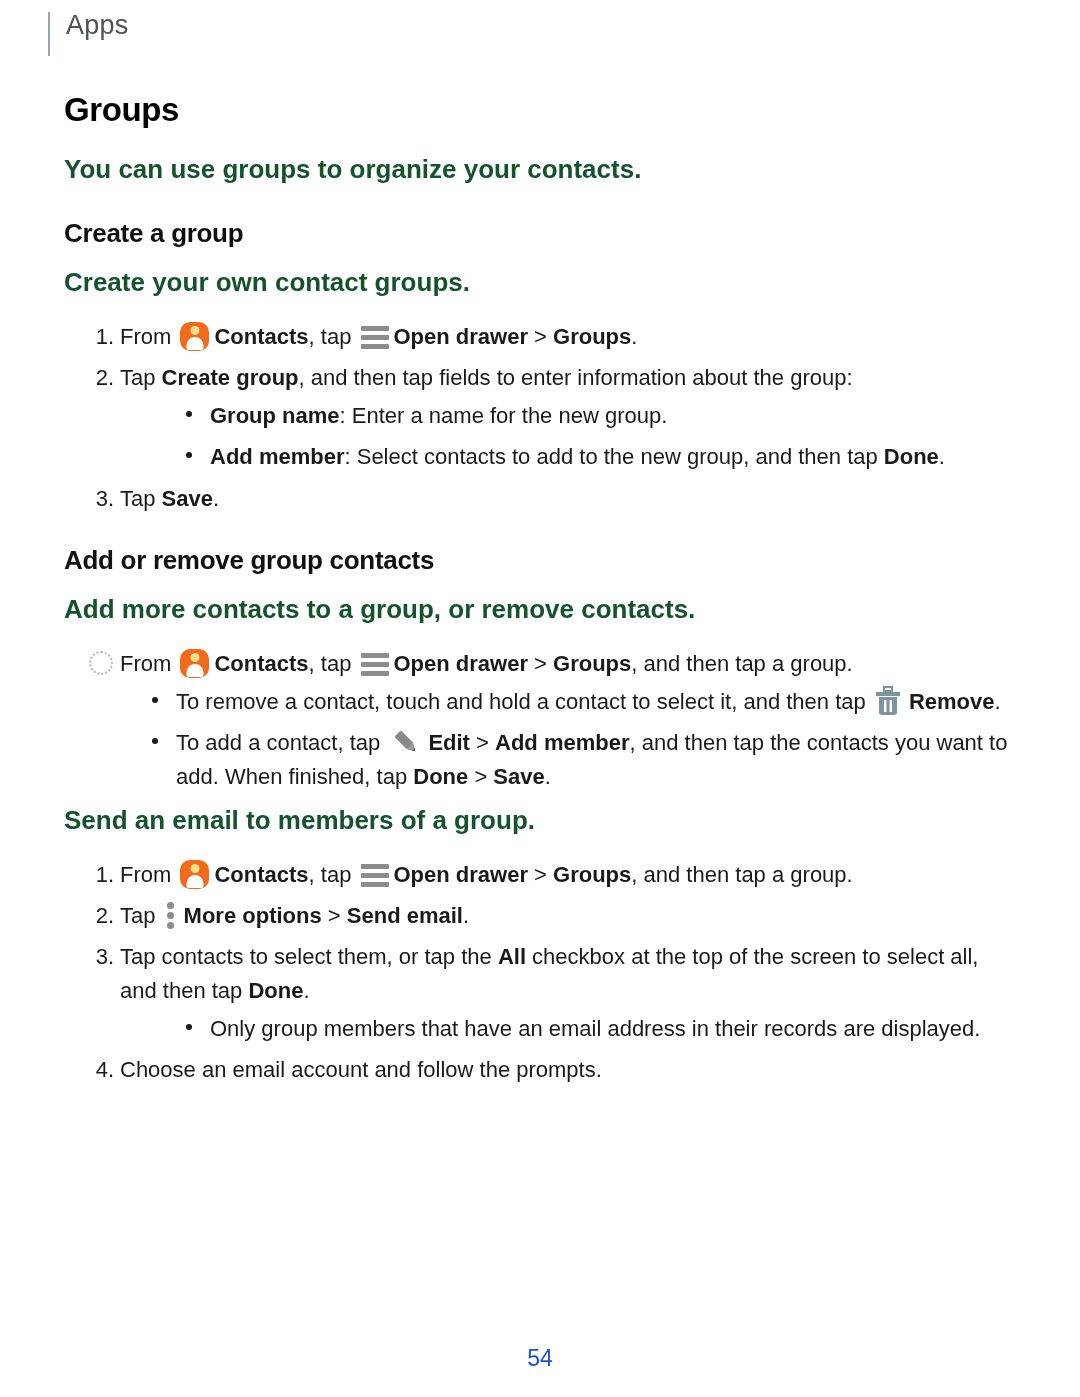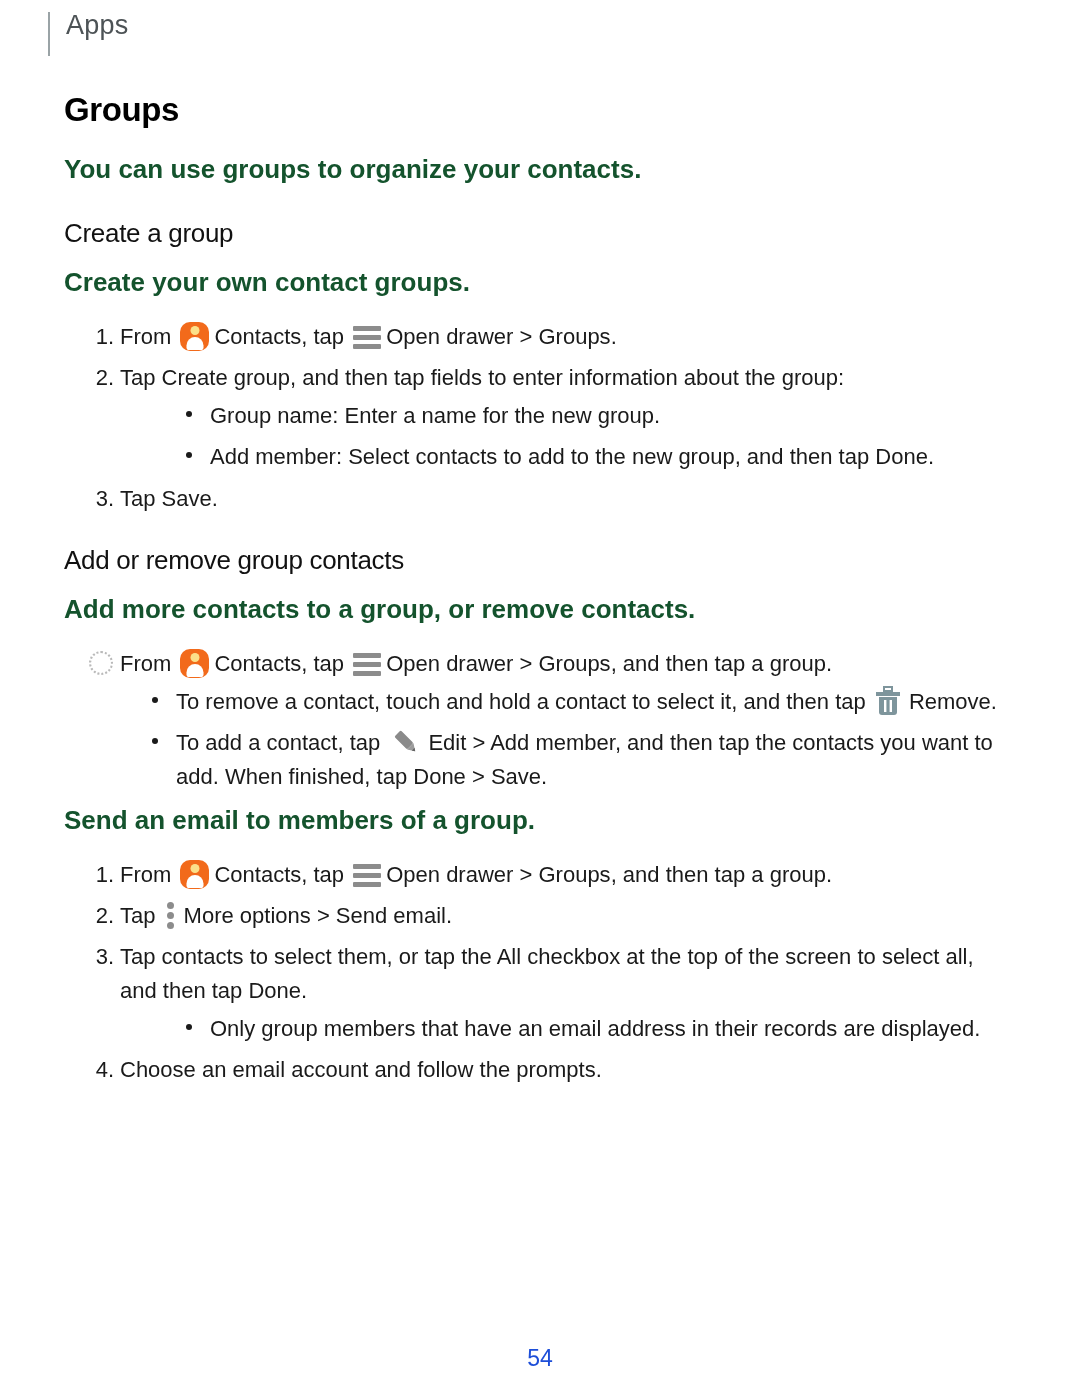--- a/index.html
+++ b/index.html
@@ -50,21 +50,21 @@
   h1.doc-title {
     font-size: 33px;
     font-weight: 700;
     letter-spacing: -0.4px;
     margin: 0 0 22px 0;
     line-height: 1.1;
     color: #000;
   }
   h2.section-title {
     font-size: 26px;
-    font-weight: 400;
+    font-weight: 700;
     letter-spacing: -0.3px;
     margin: 30px 0 14px 0;
     line-height: 1.15;
     color: #111;
   }
   p.body-text {
     font-size: 26px;
     font-weight: 700;
     line-height: 1.5;
     margin: 0 0 18px 0;
@@ -120,21 +120,21 @@
     left: 66px;
     top: 12px;
     width: 6px;
     height: 6px;
     border-radius: 50%;
     background: #1a1a1a;
   }
   li.subbullet.wide { padding-left: 56px; }
   li.subbullet.wide > .dot { left: 32px; }
 
-  b, strong { font-weight: 400; }
+  b, strong { font-weight: 700; }
 
   
   .ico {
     display: inline-block;
     vertical-align: -5px;
     margin: 0 5px 0 3px;
     position: relative;
   }
 
   

